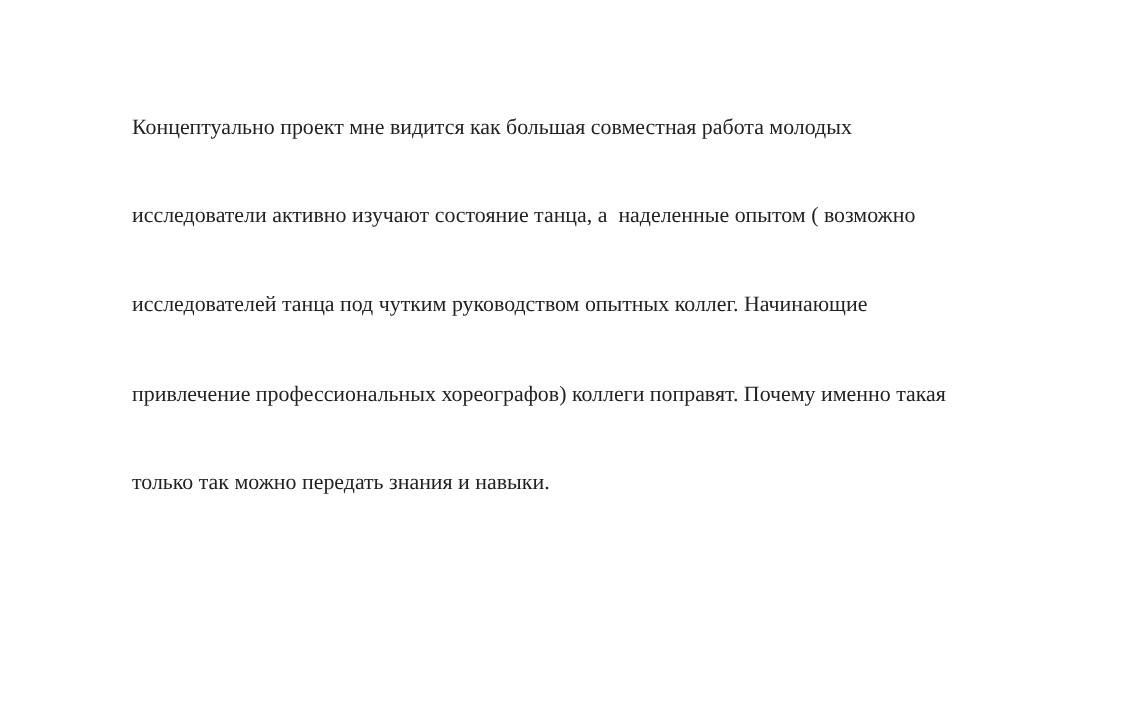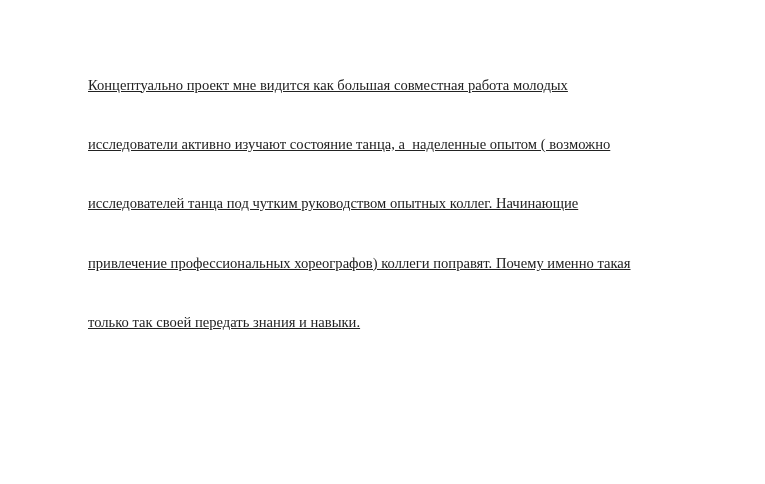--- a/index.html
+++ b/index.html
@@ -3,34 +3,34 @@
 <meta charset="utf-8">
 <style>
   html, body { margin: 0; padding: 0; background: #ffffff; }
   body { width: 765px; height: 484px; overflow: hidden; position: relative; }
   .page {
     position: absolute; left: 88px; top: 36px; width: 640px;
     font-family: "Liberation Serif", serif; font-size: 14.6px; color: #222;
     line-height: 19.8px;
   }
   .page p { margin: 0; white-space: pre-wrap; }
-  .line { display: block; white-space: pre; text-decoration: underline; }
+  .line { display: block; white-space: pre; }
   .p1 { margin-bottom: 19.8px !important; }
   .p2 { margin-bottom: 19.8px !important; }
 </style>
 </head>
 <body>
 
 <div class="page">
   <p class="p1">
     <span class="line">Концептуально проект мне видится как большая совместная работа молодых</span>
     <span class="line">исследователи активно изучают состояние танца, а  наделенные опытом ( возможно</span>
     <span class="line">исследователей танца под чутким руководством опытных коллег. Начинающие</span>
     <span class="line">привлечение профессиональных хореографов) коллеги поправят. Почему именно такая</span>
-    <span class="line">только так своей передать знания и навыки.</span>
+    <span class="line">только так можно передать знания и навыки.</span>
   </p>
 
   <p class="p2">
     
     
     
     
     
     
   </p>

